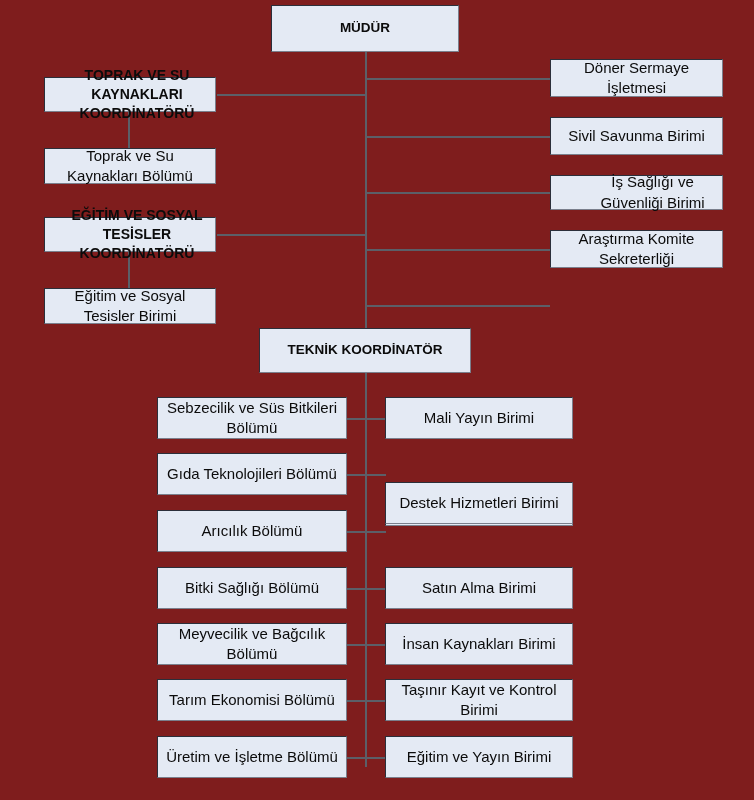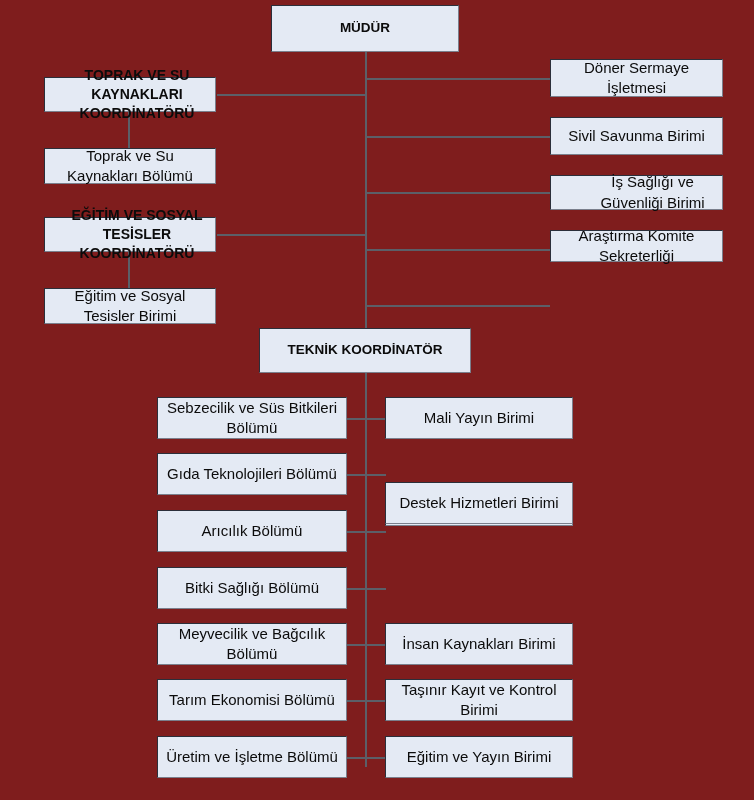--- a/index.html
+++ b/index.html
@@ -118,21 +118,21 @@
   </div>
 
   <div class="node" style="left:550px; top:117px; width:173px; height:38px;">
     <span class="label">Sivil Savunma Birimi</span>
   </div>
 
   <div class="node" style="left:550px; top:175px; width:173px; height:35px;padding-left:36px;">
     <span class="label">İş Sağlığı ve Güvenliği Birimi</span>
   </div>
 
-  <div class="node" style="left:550px; top:230px; width:173px; height:32px;">
+  <div class="node" style="left:550px; top:230px; width:173px; height:38px;">
     <span class="label">Araştırma Komite Sekreterliği</span>
   </div>
 
 
   <div class="node head bold" style="left:259px; top:328px; width:212px; height:45px;">
     <span class="label">TEKNİK KOORDİNATÖR</span>
   </div>
 
   <div class="node" style="left:157px; top:397px; width:190px; height:42px;">
     <span class="label">Sebzecilik ve Süs Bitkileri Bölümü</span>
@@ -158,20 +158,23 @@
 
   <div class="node" style="left:385px; top:397px; width:188px; height:42px;">
     <span class="label">Mali Yayın Birimi</span>
   </div>
   <div class="node" style="left:385px; top:453px; width:188px; height:42px;margin-top:31px;">
     <span class="label">Bilgi İşlem Birimi</span>
   </div>
   <div class="node" style="left:385px; top:482px; width:188px; height:42px;">
     <span class="label">Destek Hizmetleri Birimi</span>
   </div>
+  <div class="node" style="left:385px; top:567px; width:188px; height:42px;">
+    <span class="label">Satın Alma Birimi</span>
+  </div>
   <div class="node" style="left:385px; top:623px; width:188px; height:42px;">
     <span class="label">İnsan Kaynakları Birimi</span>
   </div>
   <div class="node" style="left:385px; top:679px; width:188px; height:42px;">
     <span class="label">Taşınır Kayıt ve Kontrol Birimi</span>
   </div>
   <div class="node" style="left:385px; top:736px; width:188px; height:42px;">
     <span class="label">Eğitim ve Yayın Birimi</span>
   </div>
 

